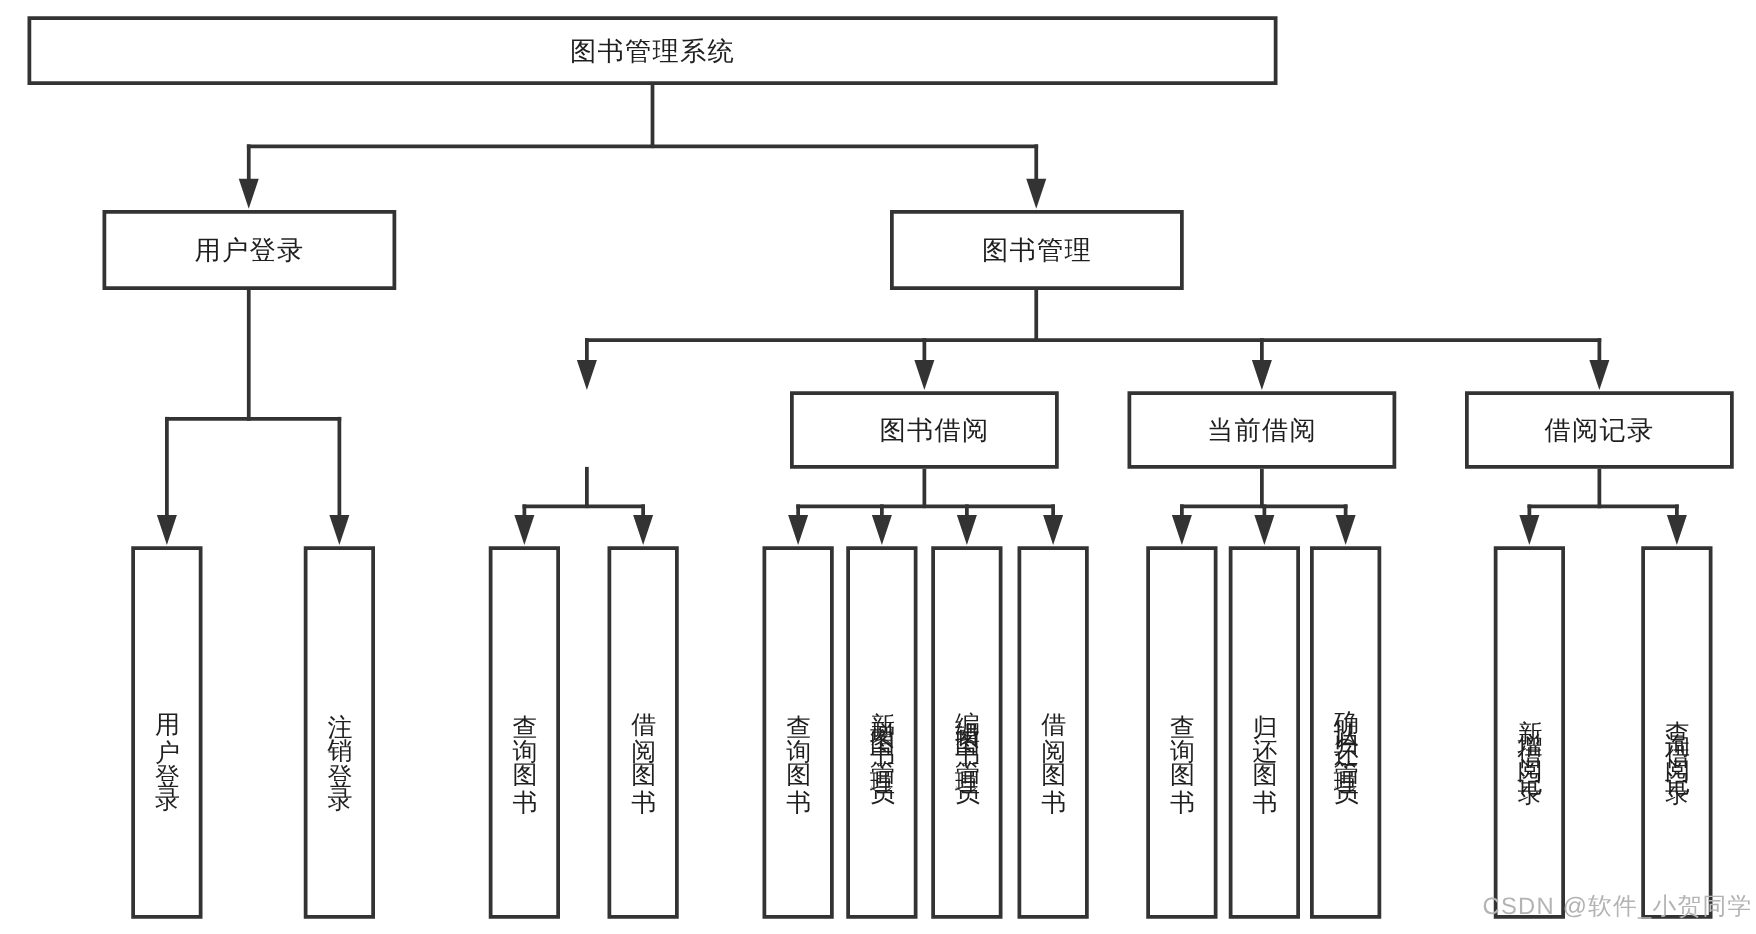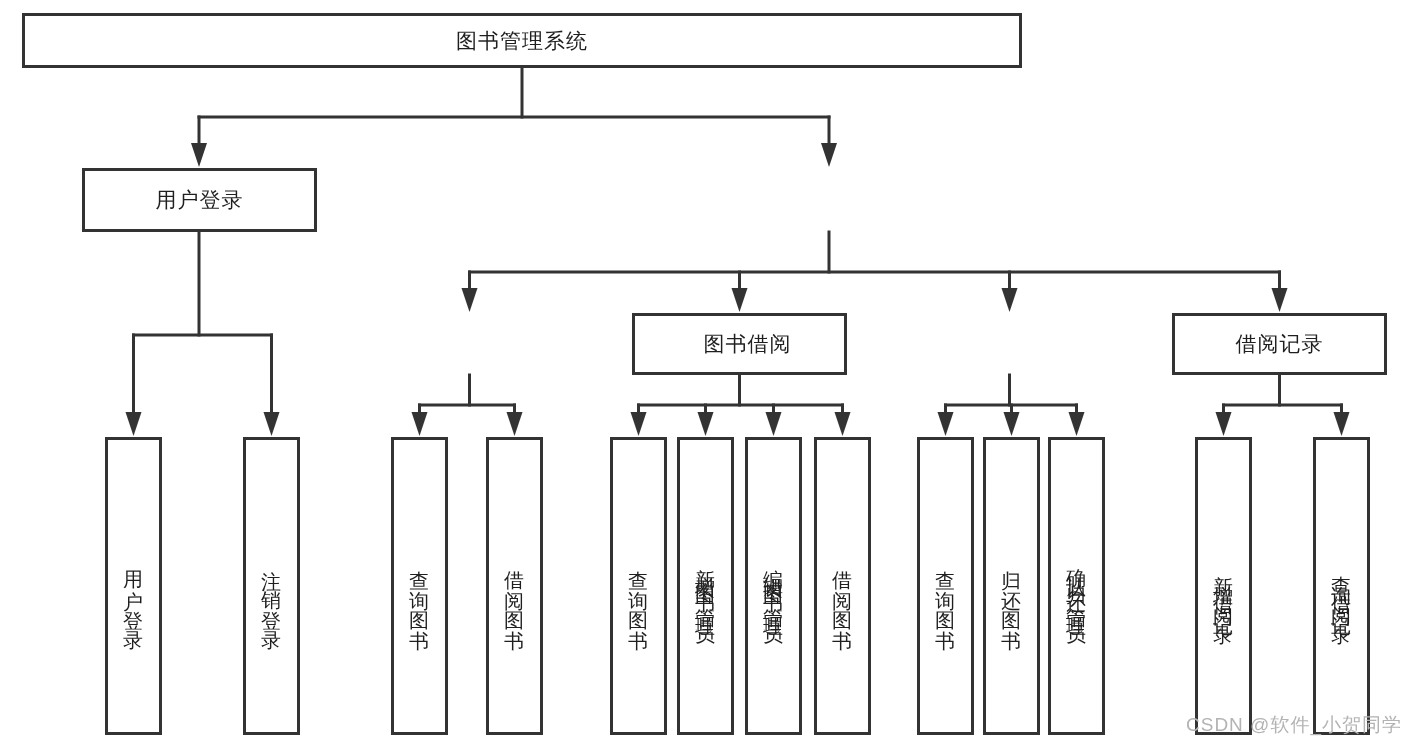--- a/index.html
+++ b/index.html
@@ -127,23 +127,29 @@
     </g>
   </svg>
 
   <div class="node h root">
     <span>图书管理系统</span>
   </div>
 
   <div class="node h lvl2a">
     <span>用户登录</span>
   </div>
+  <div class="node h lvl2b">
+    <span>图书管理</span>
+  </div>
 
   <div class="node h lvl3 g2">
     <span>图书借阅</span>
+  </div>
+  <div class="node h lvl3 g3">
+    <span>当前借阅</span>
   </div>
   <div class="node h lvl3 g4">
     <span>借阅记录</span>
   </div>
 
   <div class="node leaf ls-wide" style="left:105px">
     <span class="vtxt">用户登录</span>
   </div>
   <div class="node leaf ls-wide" style="left:243px">
     <span class="vtxt">注销登录</span>

